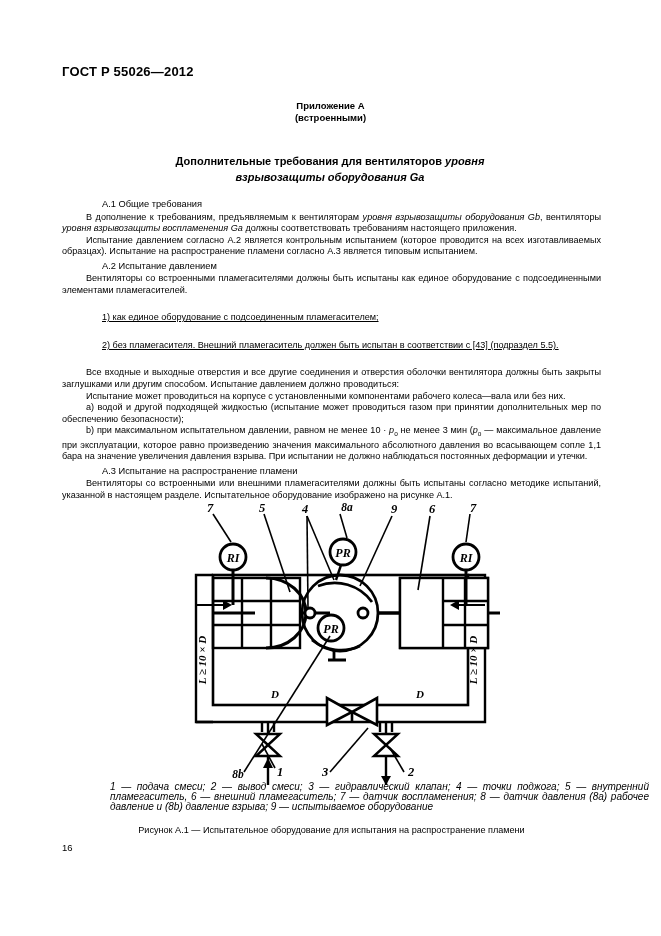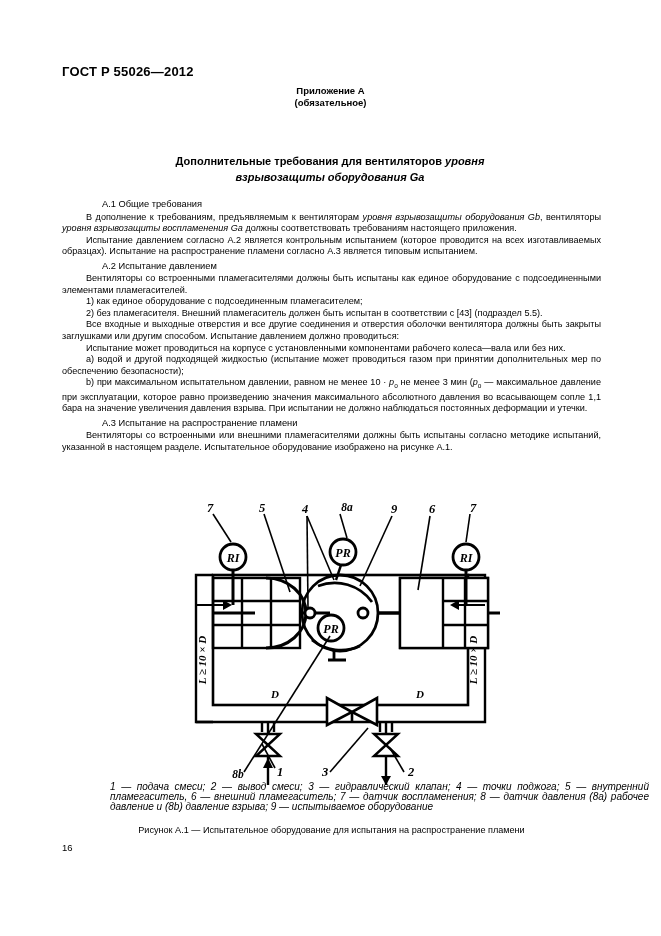--- a/index.html
+++ b/index.html
@@ -12,38 +12,38 @@
     overflow:hidden;
   }
   .page{
     position:absolute; left:0; top:0; width:661px; height:936px;
   }
   .std-header{
     position:absolute; left:62px; top:64px;
     font-size:13px; font-weight:bold; letter-spacing:0.2px;
   }
   .annex-block{
-    position:absolute; left:0; top:85px; width:661px;
+    position:absolute; left:0; top:100px; width:661px;
     text-align:center; font-size:9.5px; font-weight:bold; line-height:11.5px;
   }
   .doc-title{
     position:absolute; left:90px; top:153px; width:480px;
     text-align:center; font-size:11px; font-weight:bold; line-height:16px;
   }
   .doc-title .it{ }
   .body-col{
     position:absolute; left:62px; top:196px; width:539px;
     font-size:9.1px; line-height:11.55px; text-align:justify;
   }
   .sect-head{
     font-weight:normal; font-size:9.3px; margin:16px; padding:0;
     padding-left:24px; margin-top:3px; margin-bottom:1px;
   }
   .p{ margin:0; text-indent:24px; }
-  .li{ margin:0; padding-left:24px; text-indent:0; }
+  .li{ margin:16px; padding-left:24px; text-indent:0;text-decoration:underline; }
   .it{ font-style:italic; }
   sub{ font-size:6.5px; }
   .fig-wrap{
     position:absolute; left:0; top:500px; width:661px; height:285px;
   }
   .legend{
     position:absolute; left:62px; top:782px; width:539px;
     font-size:10px; line-height:10.2px; text-align:justify; font-style:italic;margin-left:48px;
   }
   .fig-caption{
@@ -59,21 +59,21 @@
 </style>
 </head>
 <body>
 
 <div class="page">
 
   <div class="std-header">ГОСТ Р 55026—2012</div>
 
   <div class="annex-block">
     <div>Приложение А</div>
-    <div>(обязательное)</div>
+    <div>(встроенными)</div>
   </div>
 
   <div class="doc-title">
     <span>Дополнительные требования для вентиляторов </span><span class="it">уровня</span><br>
     <span class="it">взрывозащиты оборудования Ga</span>
   </div>
 
   <div class="body-col">
 
     <div class="sect-head">А.1  Общие требования</div>

